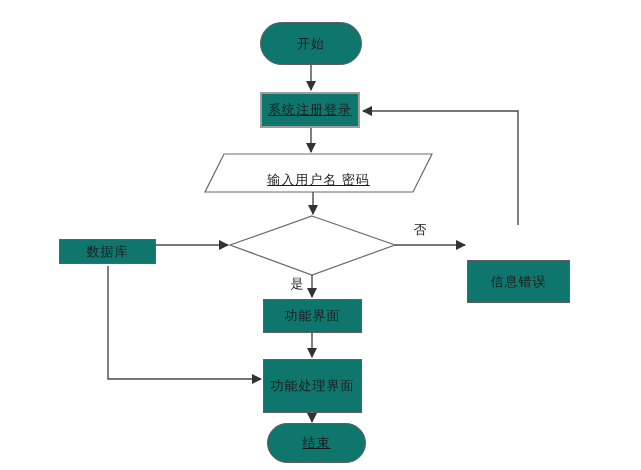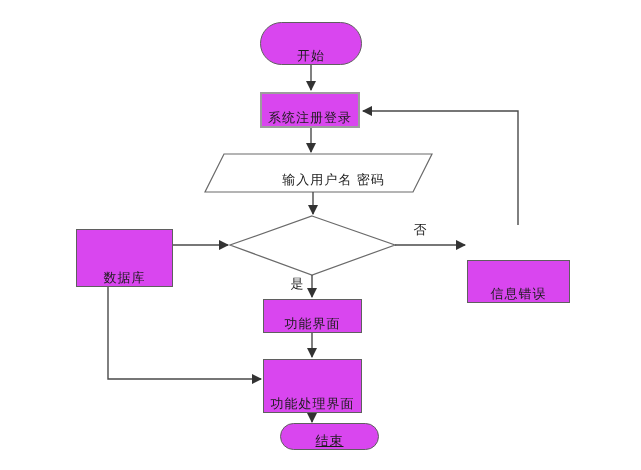--- a/index.html
+++ b/index.html
@@ -27,24 +27,24 @@
   }
   .shape-outline {
     fill: #ffffff;
     stroke: #6a6a6a;
     stroke-width: 1.2;
   }
   .node {
     position: absolute;
     box-sizing: border-box;
     display: flex;
-    align-items: flex-end;
+    align-items: center;
     justify-content: center;
     text-align: center;
-    background: #d946ef;
+    background: #0f766e;
     border: 1px solid #5f5f5f;
     color: #1c1c1c;
     font-size: 13px;
     letter-spacing: 1px;
     line-height: 16px;
   }
   .terminator { border-radius: 22px; }
   .register { border: 2px solid #9d9d9d; }
   .overlay-label {
     position: absolute;
@@ -92,47 +92,47 @@
     <path class="wire" d="M156,245 H228" marker-end="url(#arw)"></path>
     <path class="wire" d="M395,245 H465" marker-end="url(#arw)"></path>
     <path class="wire" d="M518,225 V111 H363" marker-end="url(#arw)"></path>
     <path class="wire" d="M108,266 V379 H261" marker-end="url(#arw)"></path>
   </svg>
 
   <div class="node terminator" style="left:260px; top:22px; width:102px; height:43px;">
     <span>开始</span>
   </div>
 
-  <div class="node register" style="left:260px; top:92px; width:100px; height:36px;">
+  <div class="node register" style="left:260px; top:92px; width:100px; height:36px;text-decoration:underline;">
     <span>
       <span style="display:block">系统注册登录</span>
     </span>
   </div>
 
-  <div class="overlay-label" style="left:220px; top:154px; width:227px; height:52px;">
+  <div class="overlay-label" style="left:205px; top:154px; width:227px; height:52px;text-decoration:underline;">
     <span>输入用户名 密码</span>
   </div>
 
 
-  <div class="node" style="left:59px; top:229px; width:97px; height:58px;margin-left:17px;">
+  <div class="node" style="left:59px; top:239px; width:97px; height:25px;">
     <span>数据库</span>
   </div>
 
   <div class="node" style="left:467px; top:225px; width:103px; height:43px;margin-top:35px;">
     <span>信息错误</span>
   </div>
 
   <div class="node" style="left:263px; top:299px; width:99px; height:34px;">
     <span>功能界面</span>
   </div>
 
   <div class="node" style="left:263px; top:359px; width:99px; height:54px;">
     <span>功能处理界面</span>
   </div>
 
-  <div class="node terminator" style="left:280px; top:423px; width:99px; height:27px;text-decoration:underline;">
+  <div class="node terminator" style="left:267px; top:423px; width:99px; height:40px;text-decoration:underline;">
     <span>结束</span>
   </div>
 
   <div class="edge-label" style="left:289px; top:276px; width:16px; height:16px;">是</div>
   <div class="edge-label" style="left:412px; top:222px; width:16px; height:16px;">否</div>
 
 </div>
 
 </body></html>

